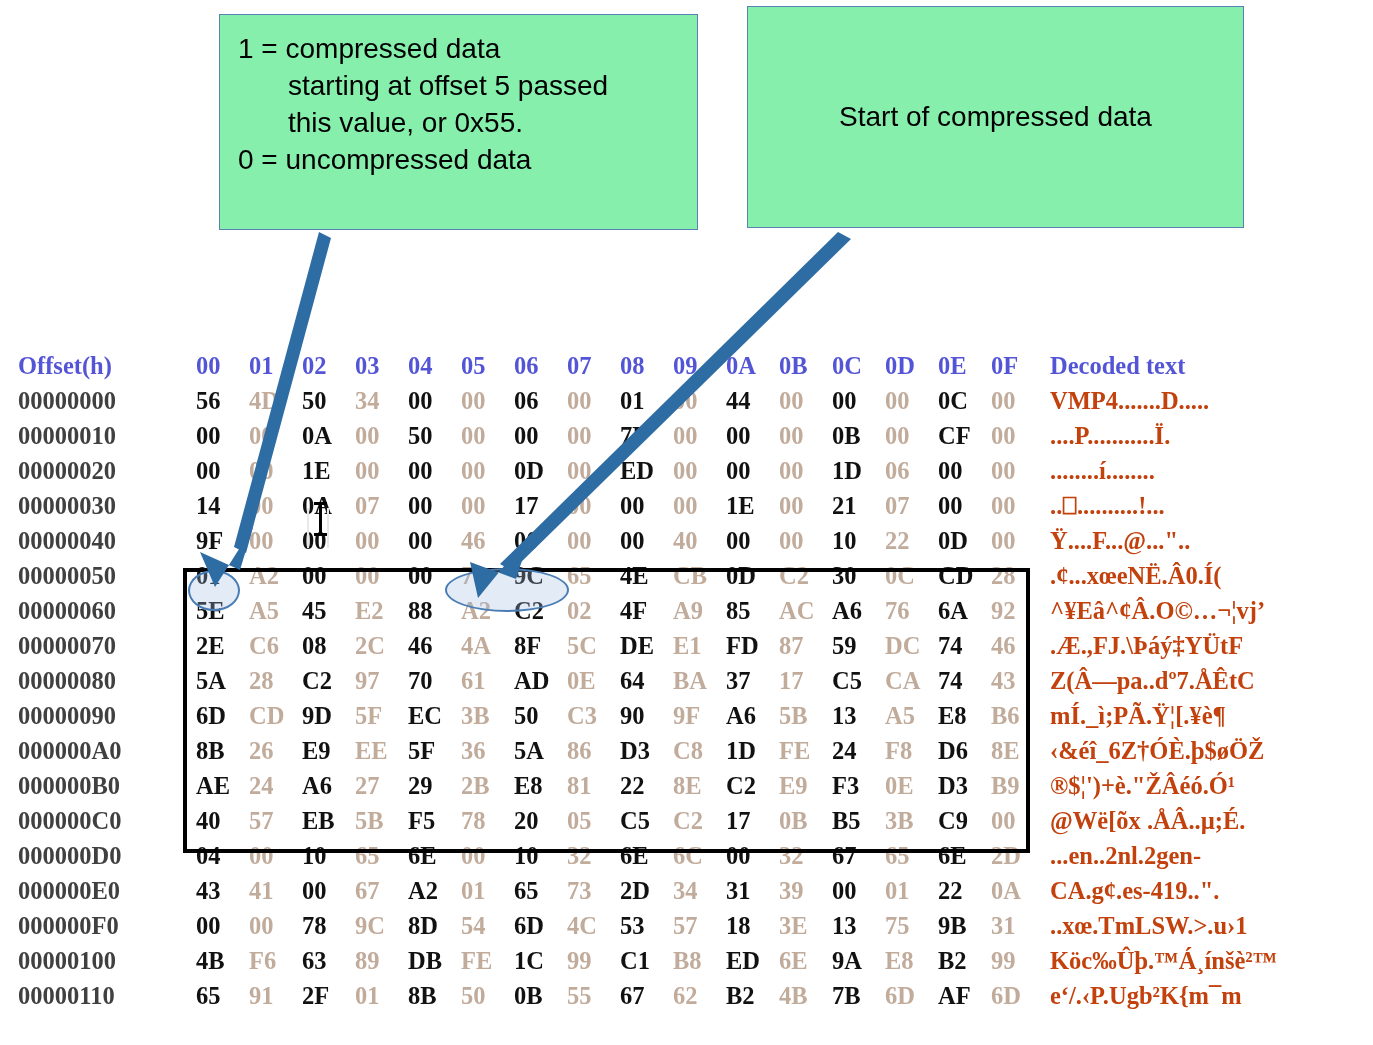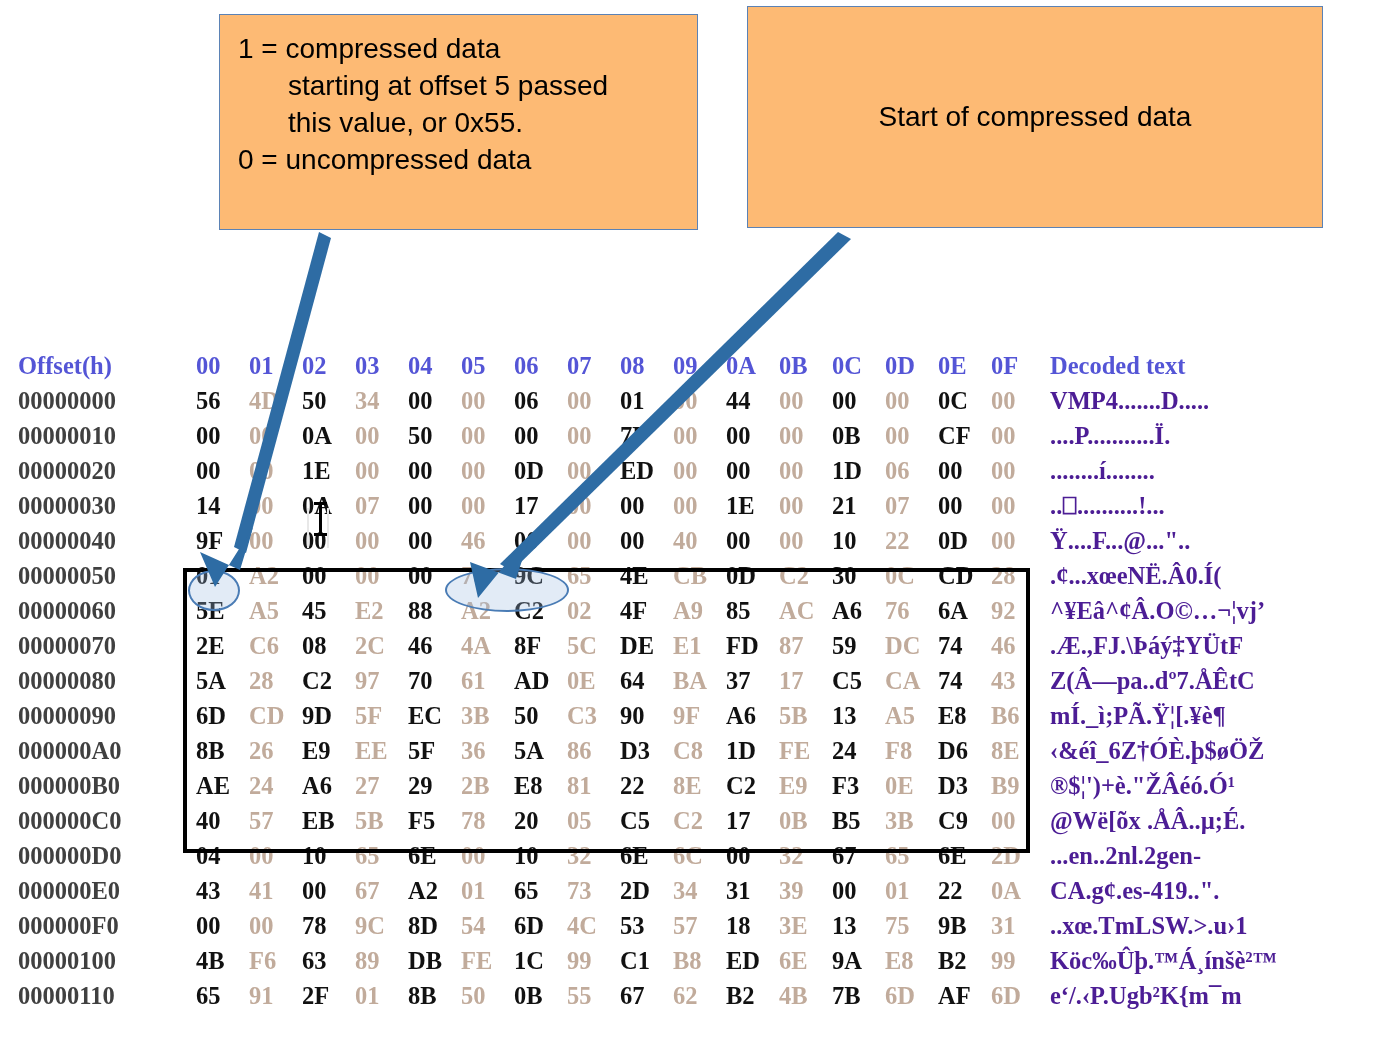--- a/index.html
+++ b/index.html
@@ -11,40 +11,40 @@
     width: 1373px;
     height: 1045px;
     position: relative;
     overflow: hidden;
     font-family: "Liberation Sans", sans-serif;
   }
 
   
   .callout {
     position: absolute;
-    background: #fdba74;
+    background: #86efac;
     border: 1px solid #5b82b5;
     box-sizing: border-box;
     color: #000000;
     font-family: "Liberation Sans", sans-serif;
     font-size: 28px;
     line-height: 1.32;
   }
   #callout-one {
     left: 219px;
     top: 14px;
     width: 479px;
     height: 216px;
     padding: 16px 10px 0 18px;
     text-align: left;
   }
   #callout-two {
     left: 747px;
     top: 6px;
-    width: 576px;
+    width: 497px;
     height: 222px;
     display: flex;
     align-items: center;
     justify-content: center;
     text-align: center;
     padding: 17px 30px;
   }
   .callout .hang {
     display: block;
     padding-left: 50px;
@@ -93,21 +93,21 @@
     display: flex;
   }
   .b {
     width: 53px;
     text-align: left;
   }
   .hdr .b { color: #5455d6; font-weight: bold; }
   .b.even { color: #111111; font-weight: bold; }
   .b.odd  { color: #c1ab9b; font-weight: bold; }
   .dec {
-    color: #4c1d95;
+    color: #c2410c;
     font-weight: bold;
     padding-left: 6px;
   }
   .hdr .dec { color: #5455d6; }
 
   
   #black-box {
     position: absolute;
     left: 183px;
     top: 568px;

